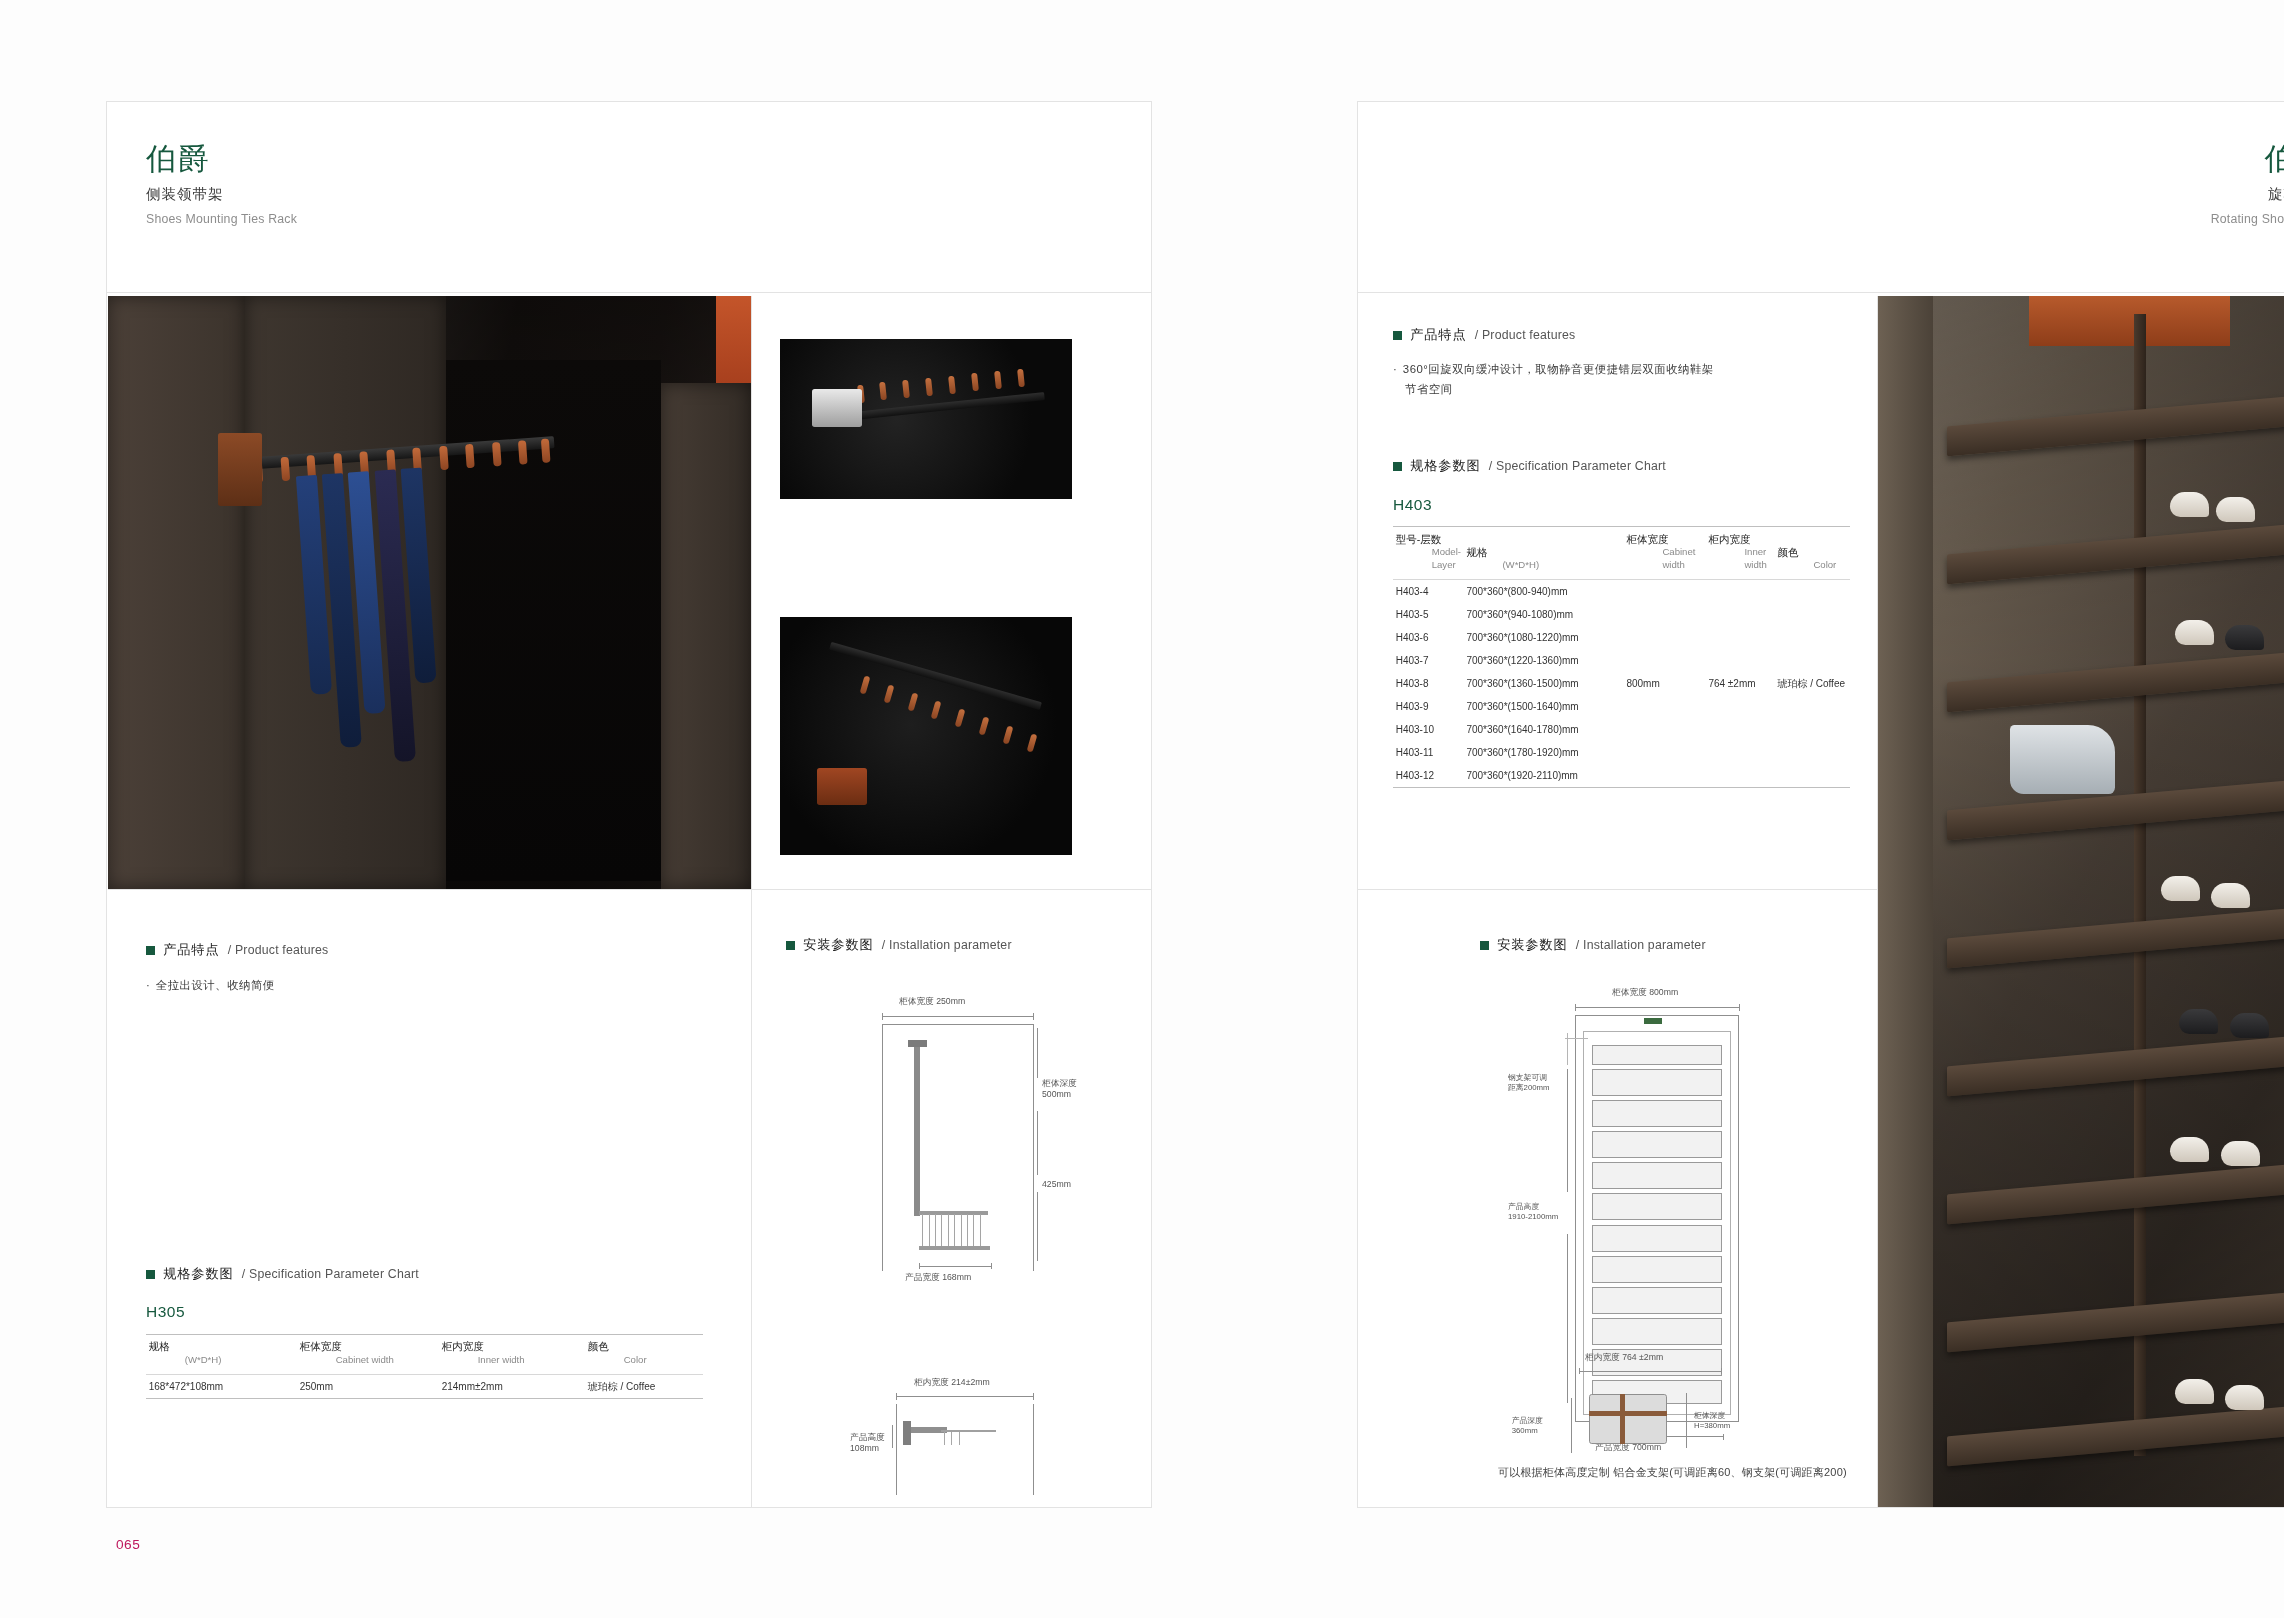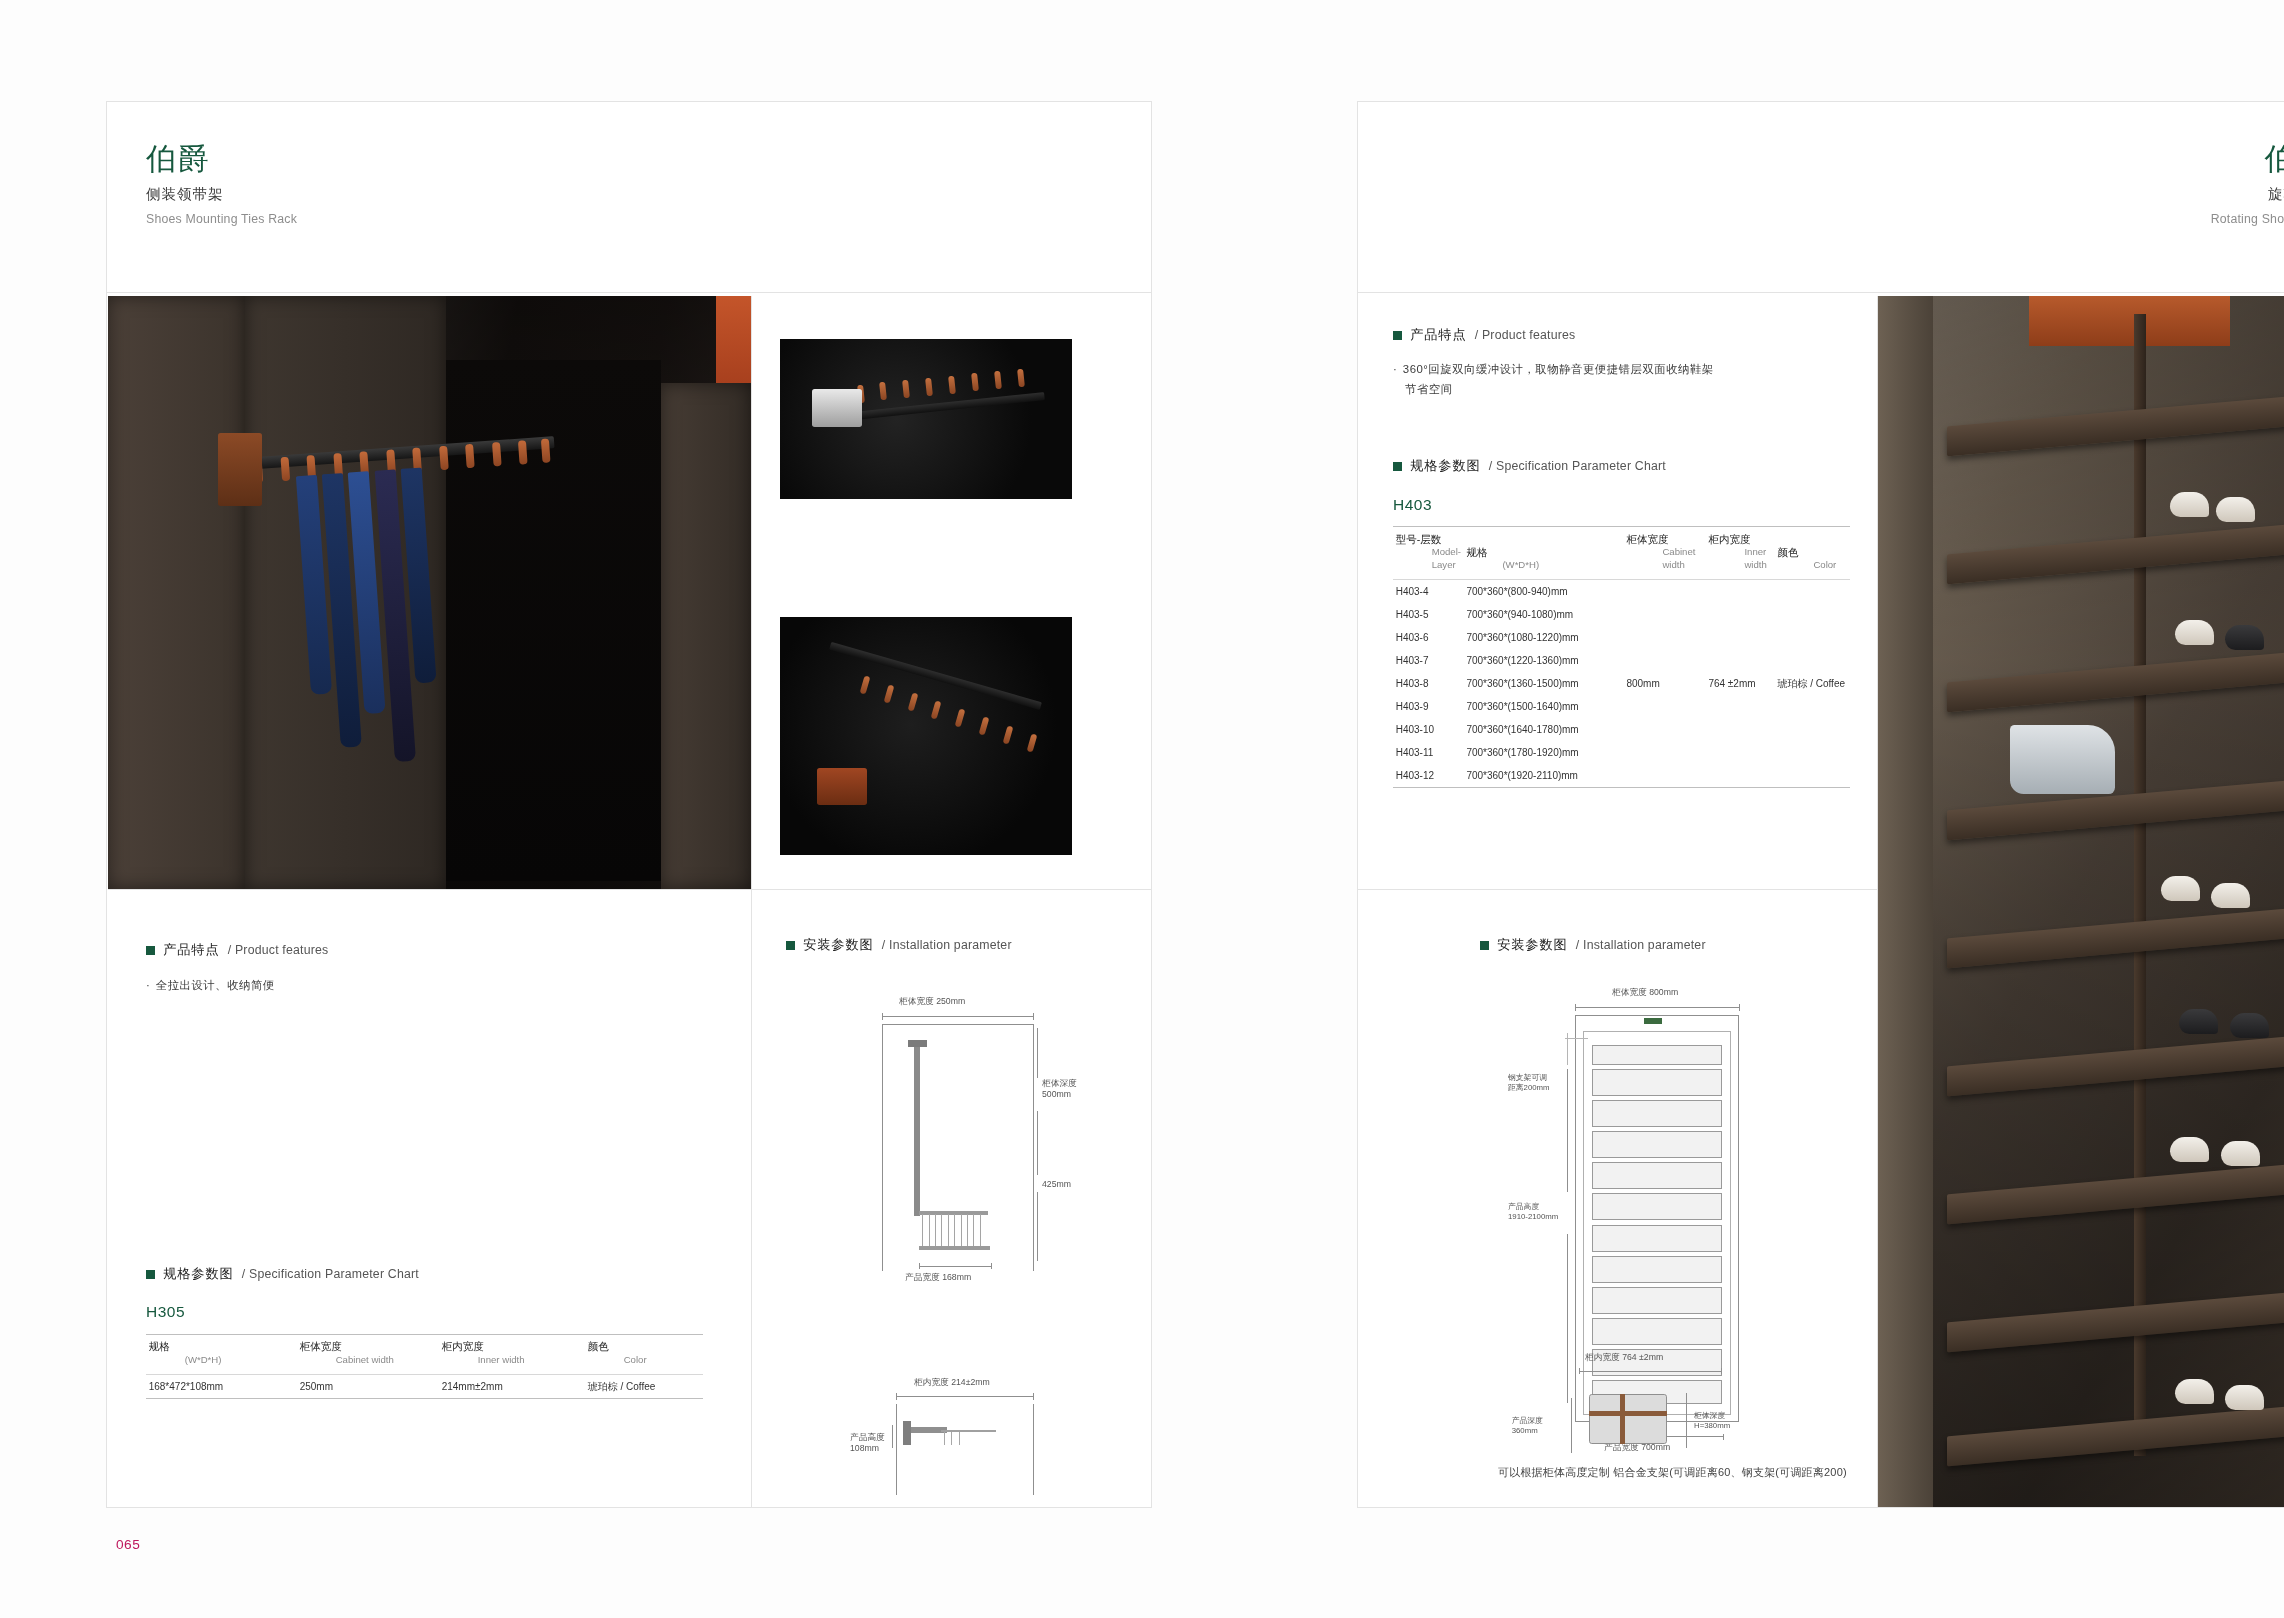--- a/index.html
+++ b/index.html
@@ -576,21 +576,21 @@
     <div class="ln thin" style="left:67px;top:51px;width:23px;height:0.5px;"></div>
 
     <div class="dim-txt sm" style="left:10px;top:215px;white-space:pre;">产品高度
 1910-2100mm</div>
     <div class="ln" style="left:69px;top:82px;width:0.5px;height:123px;"></div>
     <div class="ln" style="left:69px;top:247px;width:0.5px;height:169px;"></div>
 
     <div class="ln" style="left:94px;top:449px;width:131px;height:0.5px;"></div>
     <div class="ln" style="left:94px;top:447px;width:0.5px;height:6.4px;"></div>
     <div class="ln" style="left:225px;top:447px;width:0.5px;height:6.4px;"></div>
-    <div class="dim-txt" style="left:106px;top:455px;">产品宽度 700mm</div>
+    <div class="dim-txt" style="left:97px;top:455px;">产品宽度 700mm</div>
   </div>
 
   <div class="dwg" style="left:1498px;top:1489px;width:365px;height:137px;">
     <div class="dim-txt" style="left:87px;top:-137px;">柜内宽度 764 ±2mm</div>
     <div class="ln" style="left:81px;top:-118px;width:142px;height:0.5px;"></div>
     <div class="ln" style="left:81px;top:-121px;width:0.5px;height:6.4px;"></div>
     <div class="ln" style="left:223px;top:-121px;width:0.5px;height:6.4px;"></div>
 
     <div class="dim-txt sm" style="left:13.7px;top:-73px;white-space:pre;">产品深度
 360mm</div>

